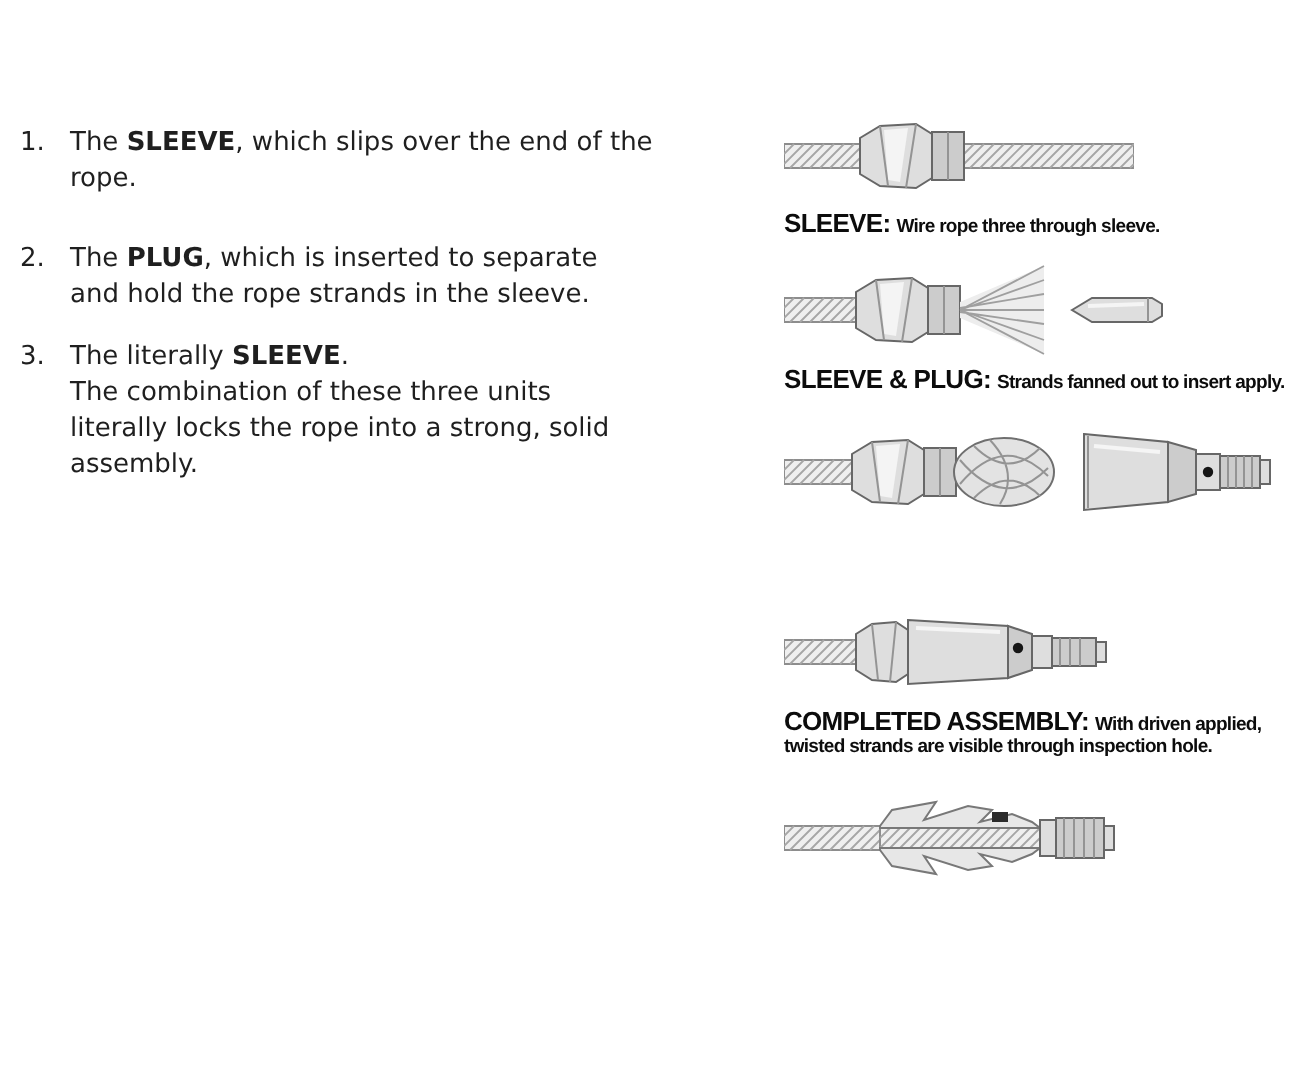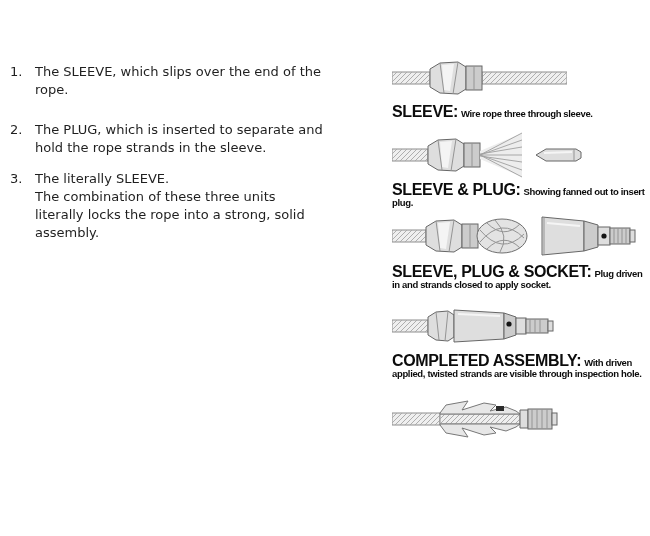--- a/index.html
+++ b/index.html
@@ -6,30 +6,30 @@
   body{width:650px;height:536px;background:#ffffff;overflow:hidden;position:relative;}
   .page{position:absolute;inset:0;background:#ffffff;}
 
   
   .instructions{position:absolute;left:10px;top:63px;margin:0;padding:0;list-style:none;width:320px;
     font:13px/18px "DejaVu Sans", sans-serif;color:#1f1f1f;}
   .item{display:flex;margin-bottom:22px;}
   .item:nth-child(2){margin-bottom:13px;}
   .num{width:25px;flex:none;}
   .txt{width:292px;}
-  .term{font-weight:normal;}
+  .term{font-weight:bold;}
   .note{display:block;}
 
   
   .figs{position:absolute;left:392px;top:0;width:258px;}
   .fig{position:absolute;left:0;margin:0;width:258px;}
   .fig svg{display:block;}
   .cap{display:block;margin-top:2px;font:bold 9.5px/11px "Liberation Sans", sans-serif;
     color:#0c0c0c;letter-spacing:-0.35px;width:256px;}
-  .cap b{font-size:16px;margin-right:3px;}
+  .cap b{font-size:13px;margin-right:3px;}
 
   
   .rope{fill:#efefef;stroke:#8d8d8d;stroke-width:1;}
   .hatchline{stroke:#a6a6a6;stroke-width:0.9;fill:none;}
   .metal{fill:#dedede;stroke:#676767;stroke-width:1;}
   .metal2{fill:#cccccc;stroke:#676767;stroke-width:1;}
   .hl{fill:#f4f4f4;stroke:none;}
   .hl-line{stroke:#f5f5f5;stroke-width:2;fill:none;}
   .detail{stroke:#949494;stroke-width:1;fill:none;}
   .fanfill{fill:#ededed;stroke:none;}
@@ -94,21 +94,21 @@
         <g>
           <polygon class="fanfill" points="88,23 130,5 130,49 88,31"></polygon>
           <path class="fanline" d="M88 27L130 5 M88 27L130 12 M88 26L130 19 M88 27L130 27 M88 28L130 34 M88 27L130 42 M88 27L130 49"></path>
         </g>
         <g>
           <polygon class="metal" points="144,27 154,21 184,21 189,24 189,30 184,33 154,33"></polygon>
           <path class="detail" d="M182 21 L182 33"></path>
           <path class="hl-line" d="M152 25 L180 24"></path>
         </g>
       </svg>
-      <figcaption class="cap"><b>SLEEVE &amp; PLUG:</b><span>Showing fanned out to insert plug.</span></figcaption>
+      <figcaption class="cap"><b>SLEEVE &amp; PLUG:</b><span>Strands fanned out to insert apply.</span></figcaption>
     </figure>
 
     <figure class="fig" style="top:208px">
       <svg width="245" height="56" viewBox="0 0 245 56">
         <g>
           <rect class="rope" x="0" y="22" width="34" height="12"></rect>
           <path class="hatchline" d="M0 27L5 22M0 32L10 22M3 34L15 22M8 34L20 22M13 34L25 22M18 34L30 22M23 34L34 23M28 34L34 28M33 34L34 33"></path>
         </g>
         <g transform="translate(34,2)">
           <polygon class="metal" points="0,17 10,11 28,10 36,15 36,37 28,42 10,41 0,35"></polygon>
@@ -125,21 +125,20 @@
           <path class="detail" d="M2 10 L2 46"></path>
           <path class="hl-line" d="M5 15 L38 18"></path>
           <polygon class="metal2" points="42,13 56,17 56,39 42,43"></polygon>
           <rect class="metal" x="56" y="19" width="12" height="18"></rect>
           <circle class="hole" cx="62" cy="28" r="2.6"></circle>
           <rect class="metal2" x="68" y="20" width="20" height="16"></rect>
           <path class="detail" d="M72 20 L72 36 M76 20 L76 36 M80 20 L80 36 M84 20 L84 36"></path>
           <rect class="metal" x="88" y="22" width="5" height="12"></rect>
         </g>
       </svg>
-      <figcaption class="cap"><b>SLEEVE, PLUG &amp; SOCKET:</b><span>Plug driven in and strands closed to apply socket.</span></figcaption>
     </figure>
 
     <figure class="fig" style="top:299px">
       <svg width="175" height="54" viewBox="0 0 175 54">
         <g>
           <rect class="rope" x="0" y="21" width="36" height="12"></rect>
           <path class="hatchline" d="M0 26L5 21M0 31L10 21M3 33L15 21M8 33L20 21M13 33L25 21M18 33L30 21M23 33L35 21M28 33L36 25M33 33L36 30"></path>
         </g>
         <g>
           <polygon class="metal" points="36,18 44,13 56,12 62,16 62,38 56,42 44,41 36,36"></polygon>

